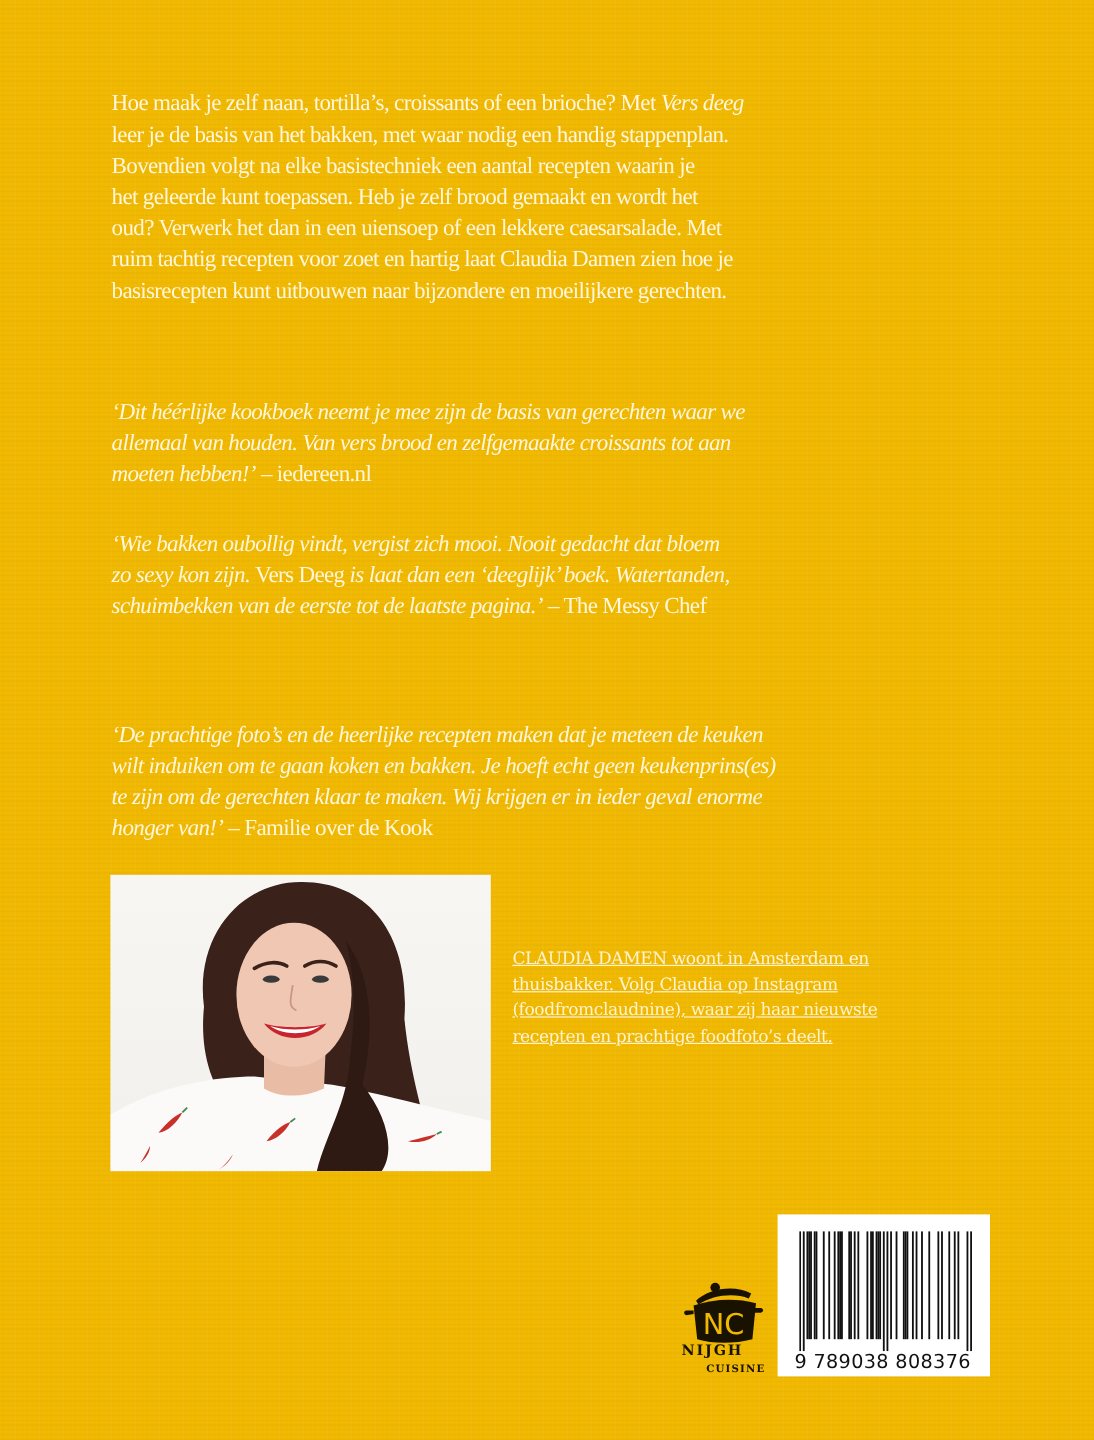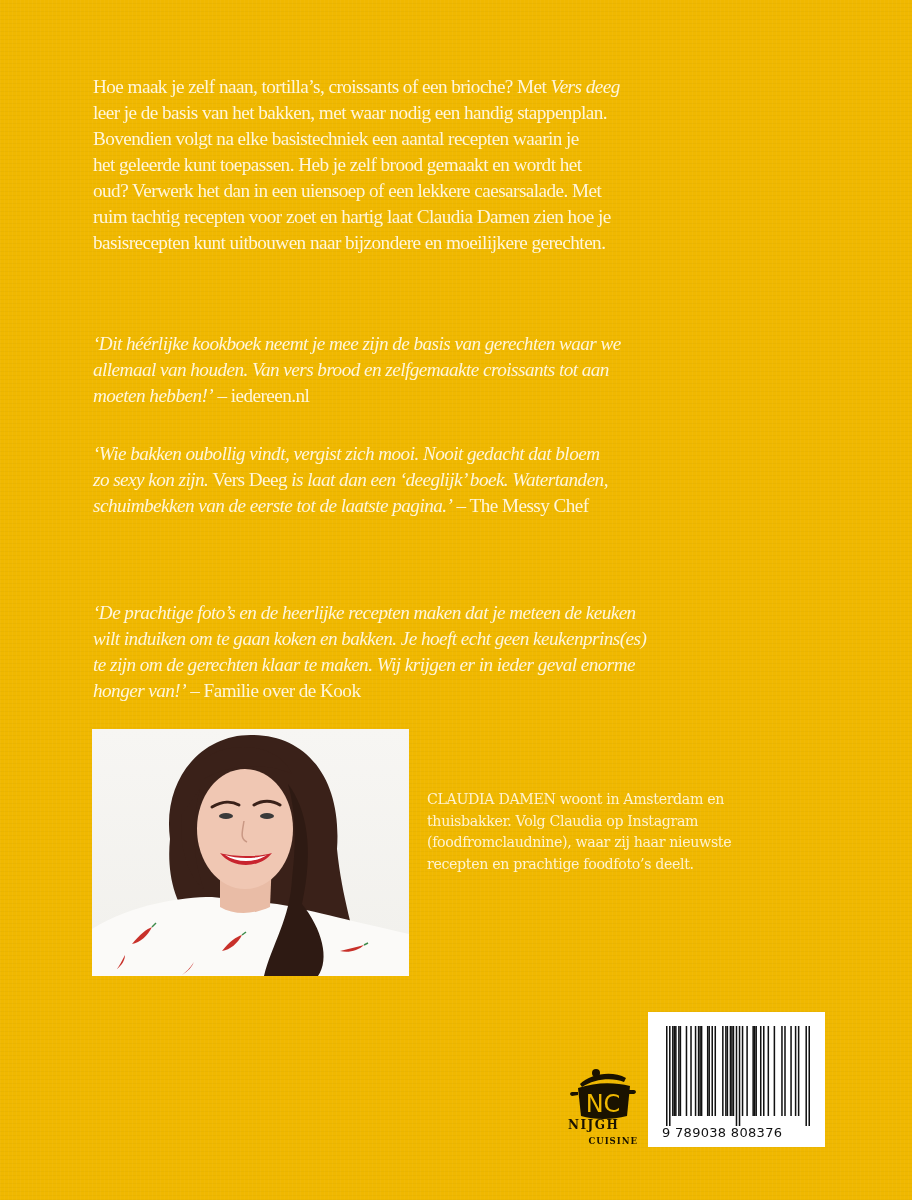--- a/index.html
+++ b/index.html
@@ -29,41 +29,42 @@
   .photo {
     position: absolute; left: 92px; top: 729px; width: 317px; height: 247px;
     background: linear-gradient(180deg, #F7F6F3 0%, #F1F0EC 100%);
     overflow: hidden;
   }
   .bio {
     position: absolute; left: 427px; top: 789px; width: 420px;
     font-family: "DejaVu Serif", serif;
     font-size: 14.2px; line-height: 21.5px; letter-spacing: -0.35px;
     color: #FFF3D0;
+    text-decoration: underline;
   }
   .bio .line { display: block; white-space: nowrap; }
   .logo { position: absolute; left: 568px; top: 1064px; width: 70px; height: 100px; }
   .logo .nijgh {
     position: absolute; left: 0; top: 54px; width: 70px; text-align: left;
     font-family: "DejaVu Serif", serif; font-weight: bold; font-size: 12px;
     letter-spacing: 1.5px; color: #1A1200;
   }
   .logo .cuisine {
     position: absolute; left: 0; top: 72px; width: 70px; text-align: right;
     font-family: "DejaVu Serif", serif; font-weight: bold; font-size: 8.5px;
     letter-spacing: 1px; color: #1A1200;
   }
   .barcode-box {
     position: absolute; left: 648px; top: 1012px; width: 177px; height: 135px;
     background: #FFFFFF;
   }
   .barcode-bars { position: absolute; left: 18px; top: 14px; width: 144px; height: 100px; }
   .barcode-digits {
     position: absolute; left: 14px; top: 113px; width: 152px;
-    font-family: "DejaVu Sans", sans-serif; font-size: 13px; color: #111;
+    font-family: "DejaVu Sans", sans-serif; font-size: 16px; color: #111;
     letter-spacing: 0.3px; white-space: pre;
   }
 </style>
 </head>
 <body>
 
 <div class="cover">
 
   <div class="block intro">
     <span class="line"><span>Hoe maak je zelf naan, tortilla’s, croissants of een brioche? Met </span><span class="it">Vers deeg</span></span>

